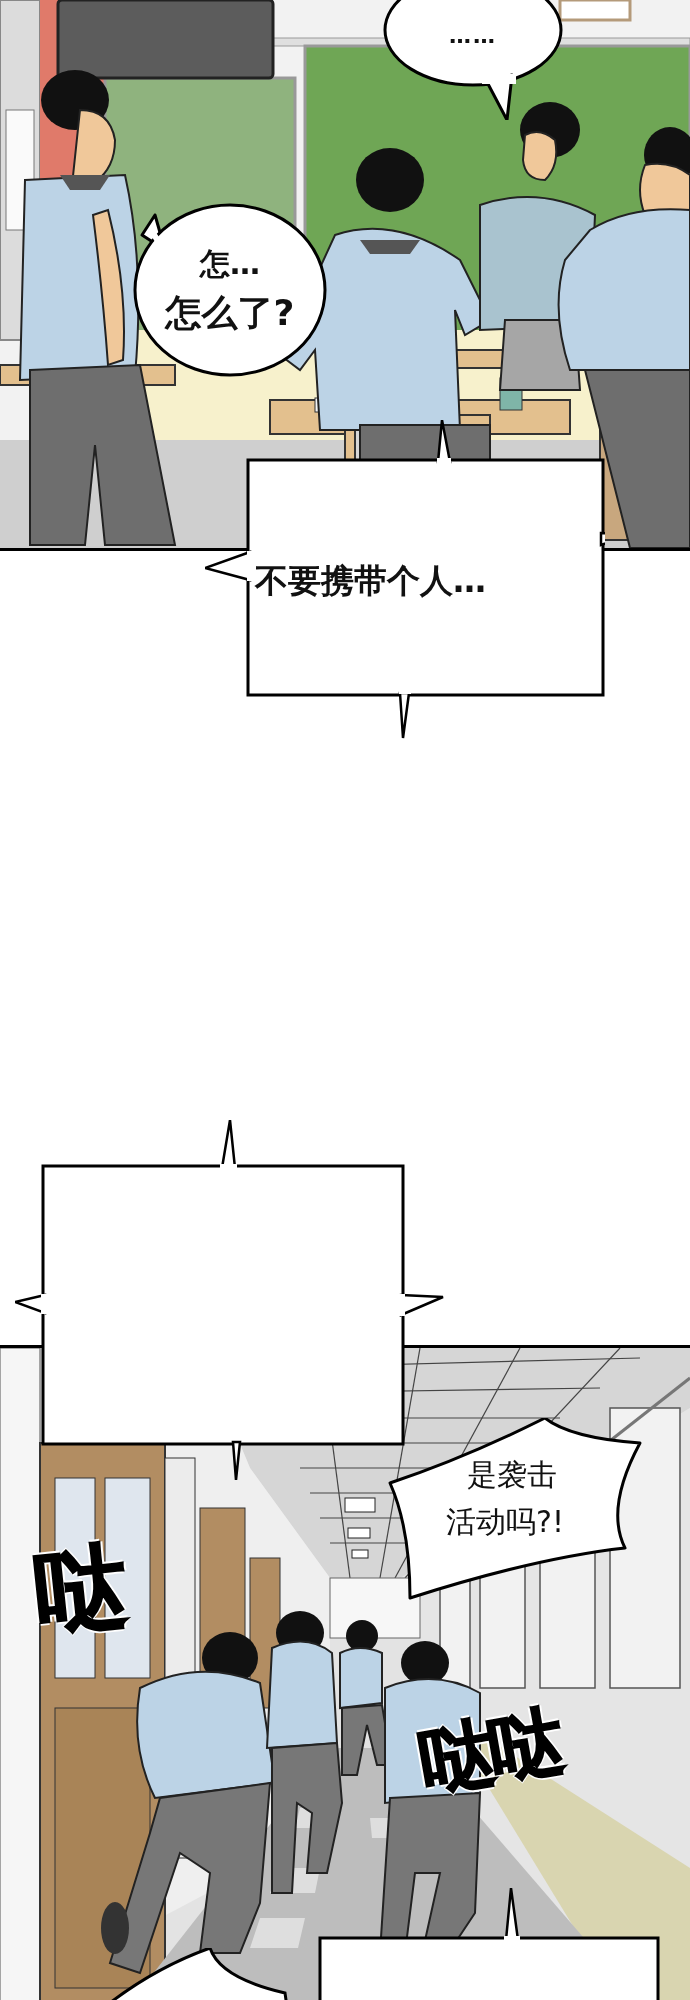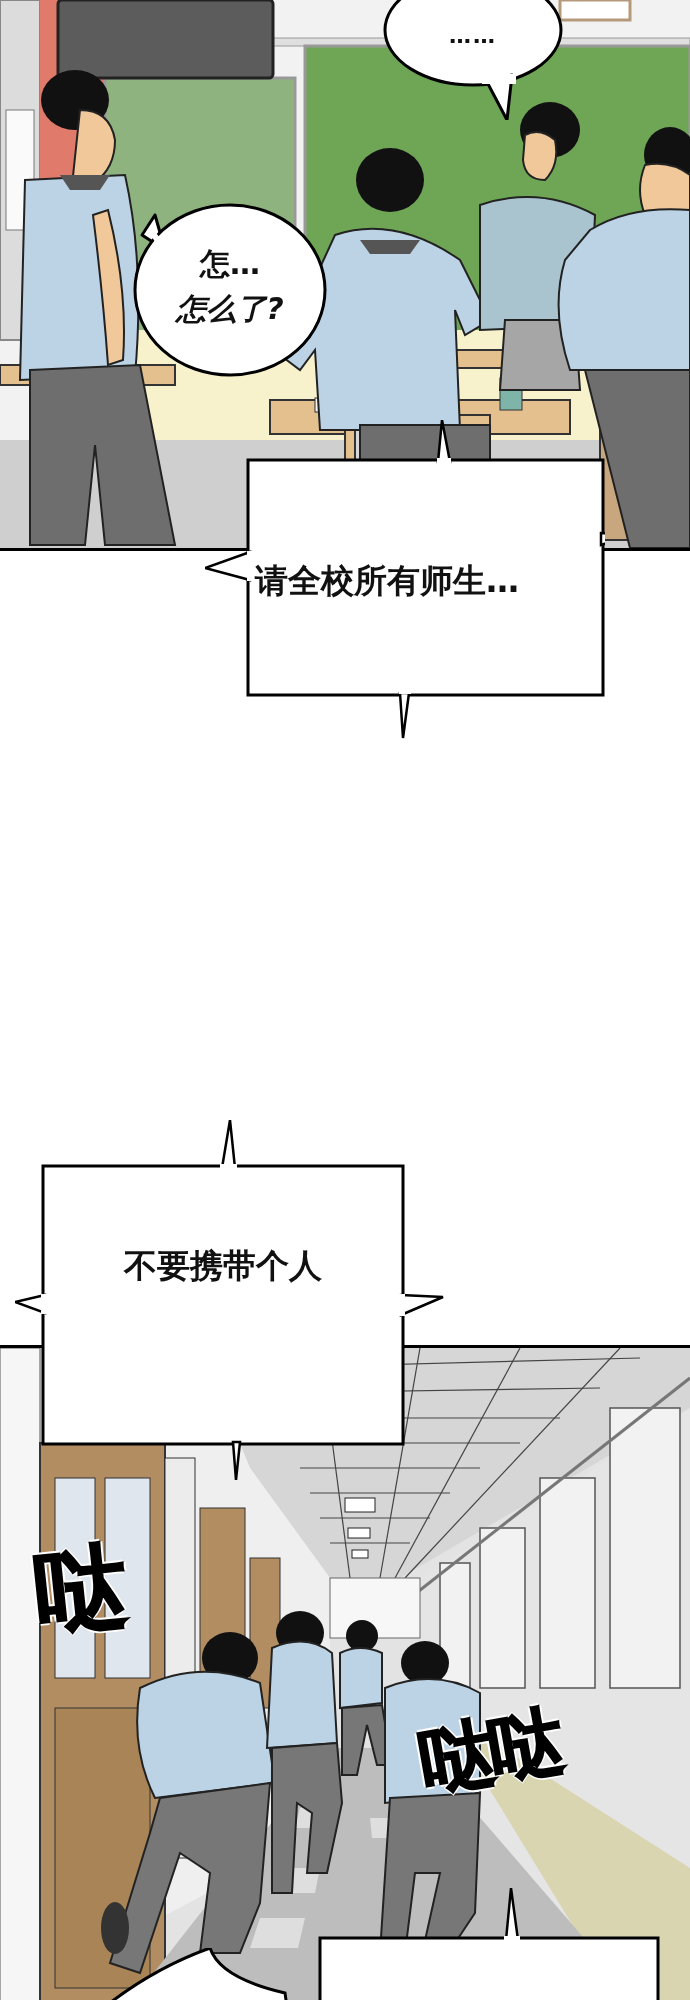--- a/index.html
+++ b/index.html
@@ -80,40 +80,40 @@
     <div class="txt" style="left:0; top:52px; width:182px; font-size:22px; letter-spacing:2px;">……</div>
   </div>
 
   <div class="abs" style="left:125px; top:190px; width:210px; height:200px;">
     <svg width="210" height="200" viewBox="0 0 210 200">
       <path d="M17,45 L40,60 L30,25 Z" fill="#fff" stroke="#000" stroke-width="3" stroke-linejoin="round"></path>
       <ellipse cx="105" cy="100" rx="95" ry="85" fill="#fff" stroke="#000" stroke-width="3"></ellipse>
       <path d="M40,62 L26,40" stroke="#fff" stroke-width="6"></path>
     </svg>
     <div class="txt" style="left:0; top:55px; width:210px; font-size:30px;">怎…</div>
-    <div class="txt" style="left:0; top:100px; width:210px; font-size:30px;font-style:italic;">怎么了?</div>
+    <div class="txt" style="left:0; top:100px; width:210px; font-size:36px;">怎么了?</div>
   </div>
 </div>
 
 <div class="abs" style="left:205px; top:420px; width:400px; height:320px;">
   <svg width="400" height="320" viewBox="0 0 400 320">
     <rect x="43" y="40" width="355" height="235" fill="#fff" stroke="#000" stroke-width="3"></rect>
 
     <path d="M233,42 L237,0 L245,42 Z" fill="#fff" stroke="#000" stroke-width="2.5" stroke-linejoin="miter"></path>
     <rect x="232" y="38" width="14" height="6" fill="#fff"></rect>
 
     <path d="M45,132 L0,148 L45,160 Z" fill="#fff" stroke="#000" stroke-width="2.5"></path>
     <rect x="42" y="131" width="6" height="30" fill="#fff"></rect>
 
     <path d="M396,113 L425,115 L396,125 Z" fill="#fff" stroke="#000" stroke-width="2.5"></path>
 
     <path d="M195,273 L198,318 L204,273 Z" fill="#fff" stroke="#000" stroke-width="2.5"></path>
     <rect x="194" y="268" width="12" height="6" fill="#fff"></rect>
   </svg>
-  <div class="txt" style="left:50px; top:140px; width:345px; font-size:33px; text-align:left;">请全校所有师生…</div>
+  <div class="txt" style="left:50px; top:140px; width:345px; font-size:33px; text-align:left;">不要携带个人…</div>
 </div>
 
 <div class="panel" style="top:1345px; height:655px; border-top:3px solid #000;">
   <svg width="690" height="655" viewBox="0 0 690 655">
 
     <rect x="0" y="0" width="690" height="655" fill="#e3e3e3"></rect>
 
     <polygon points="200,0 690,0 690,60 400,230 330,230 250,120" fill="#d6d6d6"></polygon>
     <g stroke="#444" stroke-width="1.2" fill="none">
       <line x1="260" y1="20" x2="640" y2="10"></line>
@@ -175,20 +175,27 @@
 
     <ellipse cx="362" cy="288" rx="16" ry="16" fill="#111"></ellipse>
     <path d="M340,305 q20,-10 42,0 l0,50 l-42,5 z" fill="#bcd3e6" stroke="#222" stroke-width="2"></path>
     <path d="M342,360 l40,-3 l10,60 l-15,0 l-10,-40 l-10,50 l-15,0 z" fill="#777" stroke="#222" stroke-width="2"></path>
 
     <ellipse cx="425" cy="315" rx="24" ry="22" fill="#111"></ellipse>
     <path d="M385,340 q50,-20 95,5 l0,100 l-95,10 z" fill="#bcd3e6" stroke="#222" stroke-width="2"></path>
     <path d="M390,450 l90,-5 l-5,120 l-40,60 l-15,-10 l20,-90 l-25,0 l-10,80 l-25,0 z" fill="#777" stroke="#222" stroke-width="2"></path>
   </svg>
 
+  <div class="abs" style="left:385px; top:70px; width:270px; height:185px;">
+    <svg width="270" height="185" viewBox="0 0 270 185">
+      <path d="M5,65 Q80,40 160,0 Q185,20 255,25 Q220,90 240,130 Q150,140 25,180 Q25,110 5,65 Z" fill="#fff" stroke="#000" stroke-width="3" stroke-linejoin="round"></path>
+    </svg>
+    <div class="txt" style="left:42px; top:38px; width:170px; font-size:30px; font-weight:normal;">是袭击</div>
+    <div class="txt" style="left:30px; top:85px; width:180px; font-size:30px; font-weight:normal;">活动吗?!</div>
+  </div>
 
   <div class="sfx" style="left:35px; top:180px; font-size:92px; transform:rotate(-6deg);">哒</div>
 
   <div class="sfx" style="left:420px; top:355px; font-size:74px; transform:rotate(-10deg); letter-spacing:-4px;">哒哒</div>
 
   <div class="abs" style="left:80px; top:600px; width:220px; height:80px;">
     <svg width="220" height="80" viewBox="0 0 220 80">
       <path d="M0,80 Q60,25 130,0 Q140,30 205,45 L210,80 Z" fill="#fff" stroke="#000" stroke-width="3"></path>
     </svg>
     <div class="txt" style="left:55px; top:48px; width:120px; font-size:32px; font-weight:normal;">什么</div>
@@ -211,14 +218,13 @@
     <rect x="205" y="44" width="17" height="6" fill="#fff"></rect>
 
     <path d="M30,175 L0,182 L30,193 Z" fill="#fff" stroke="#000" stroke-width="2.5"></path>
     <rect x="26" y="174" width="6" height="20" fill="#fff"></rect>
 
     <path d="M386,175 L428,177 L386,195 Z" fill="#fff" stroke="#000" stroke-width="2.5"></path>
     <rect x="384" y="174" width="6" height="22" fill="#fff"></rect>
 
     <path d="M218,322 L221,360 L225,322 Z" fill="#fff" stroke="#000" stroke-width="2.5"></path>
   </svg>
-  <div class="txt" style="left:28px; top:125px; width:360px; font-size:33px;">不要携带个人</div>
 </div>
 
 </body></html>

